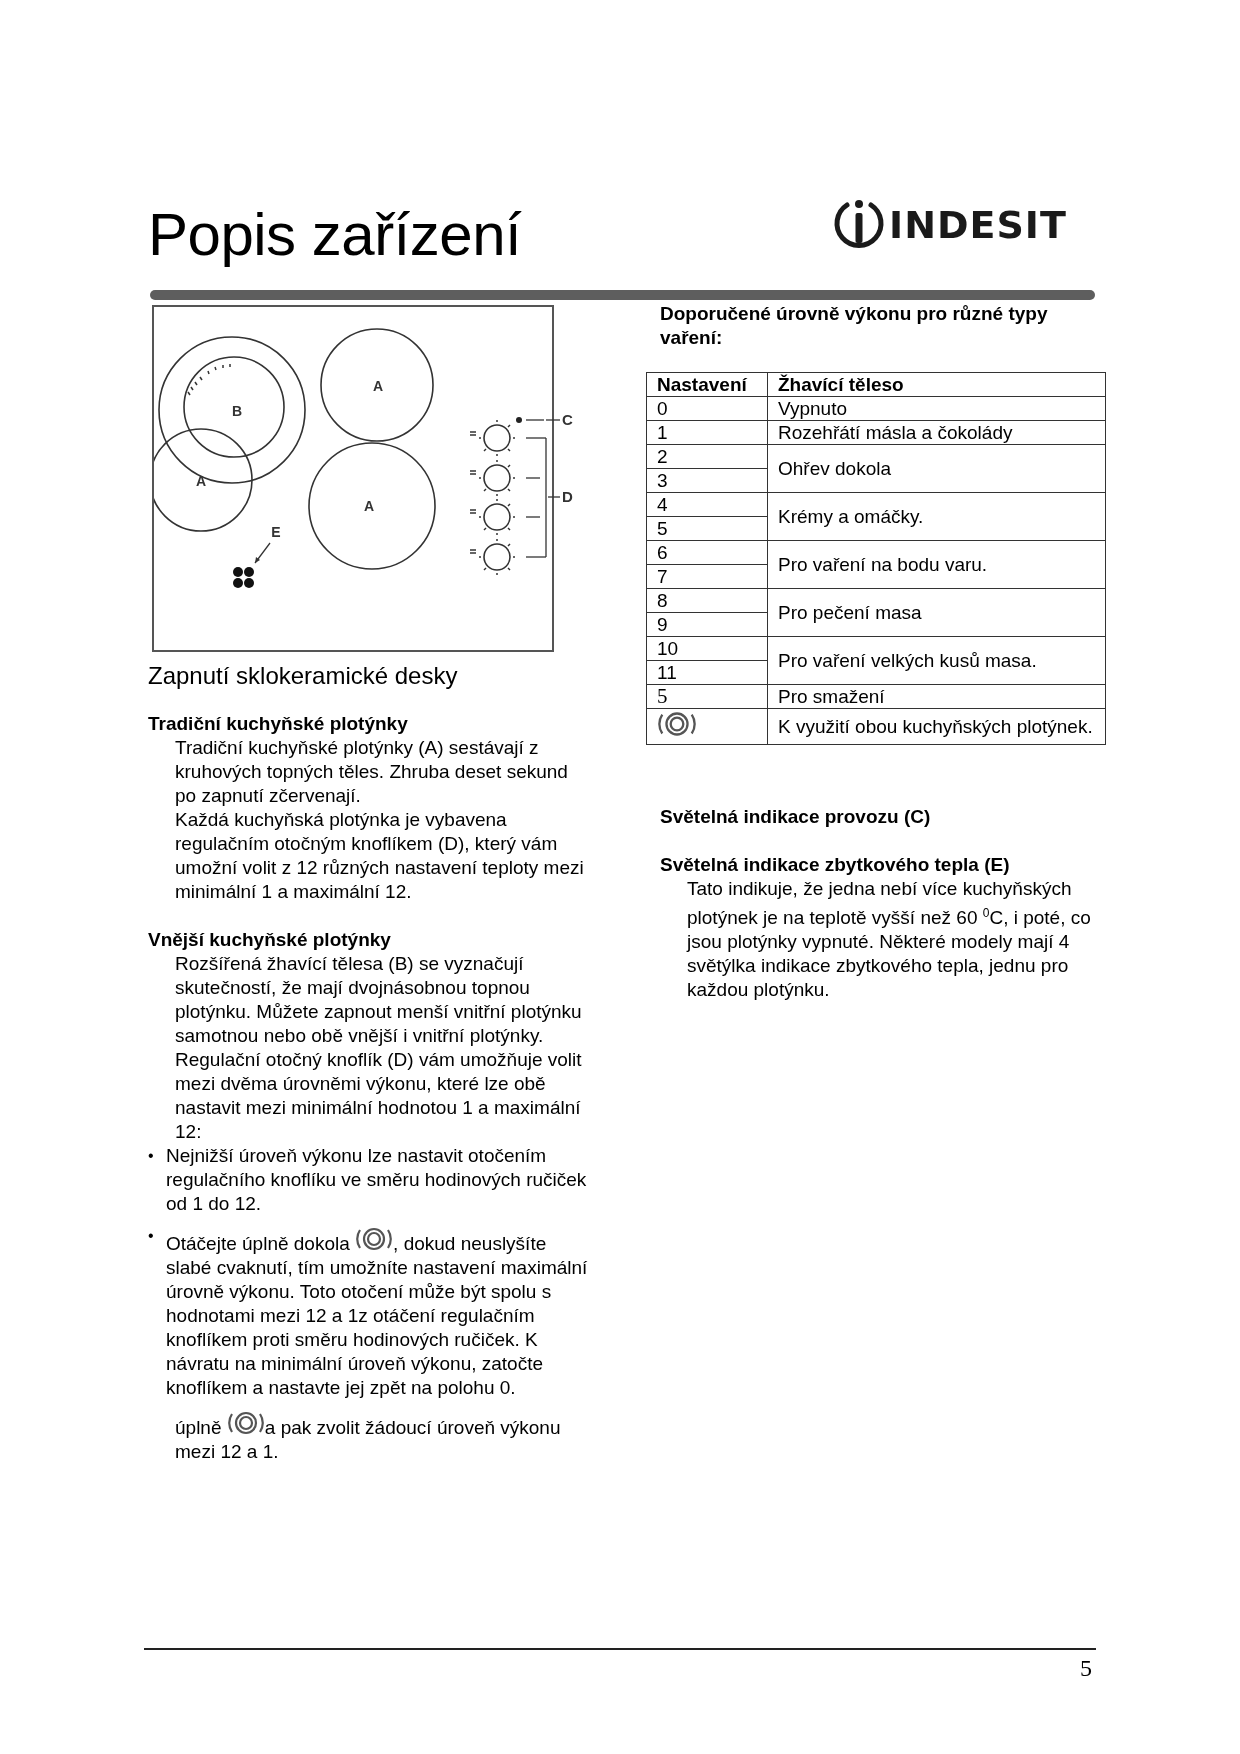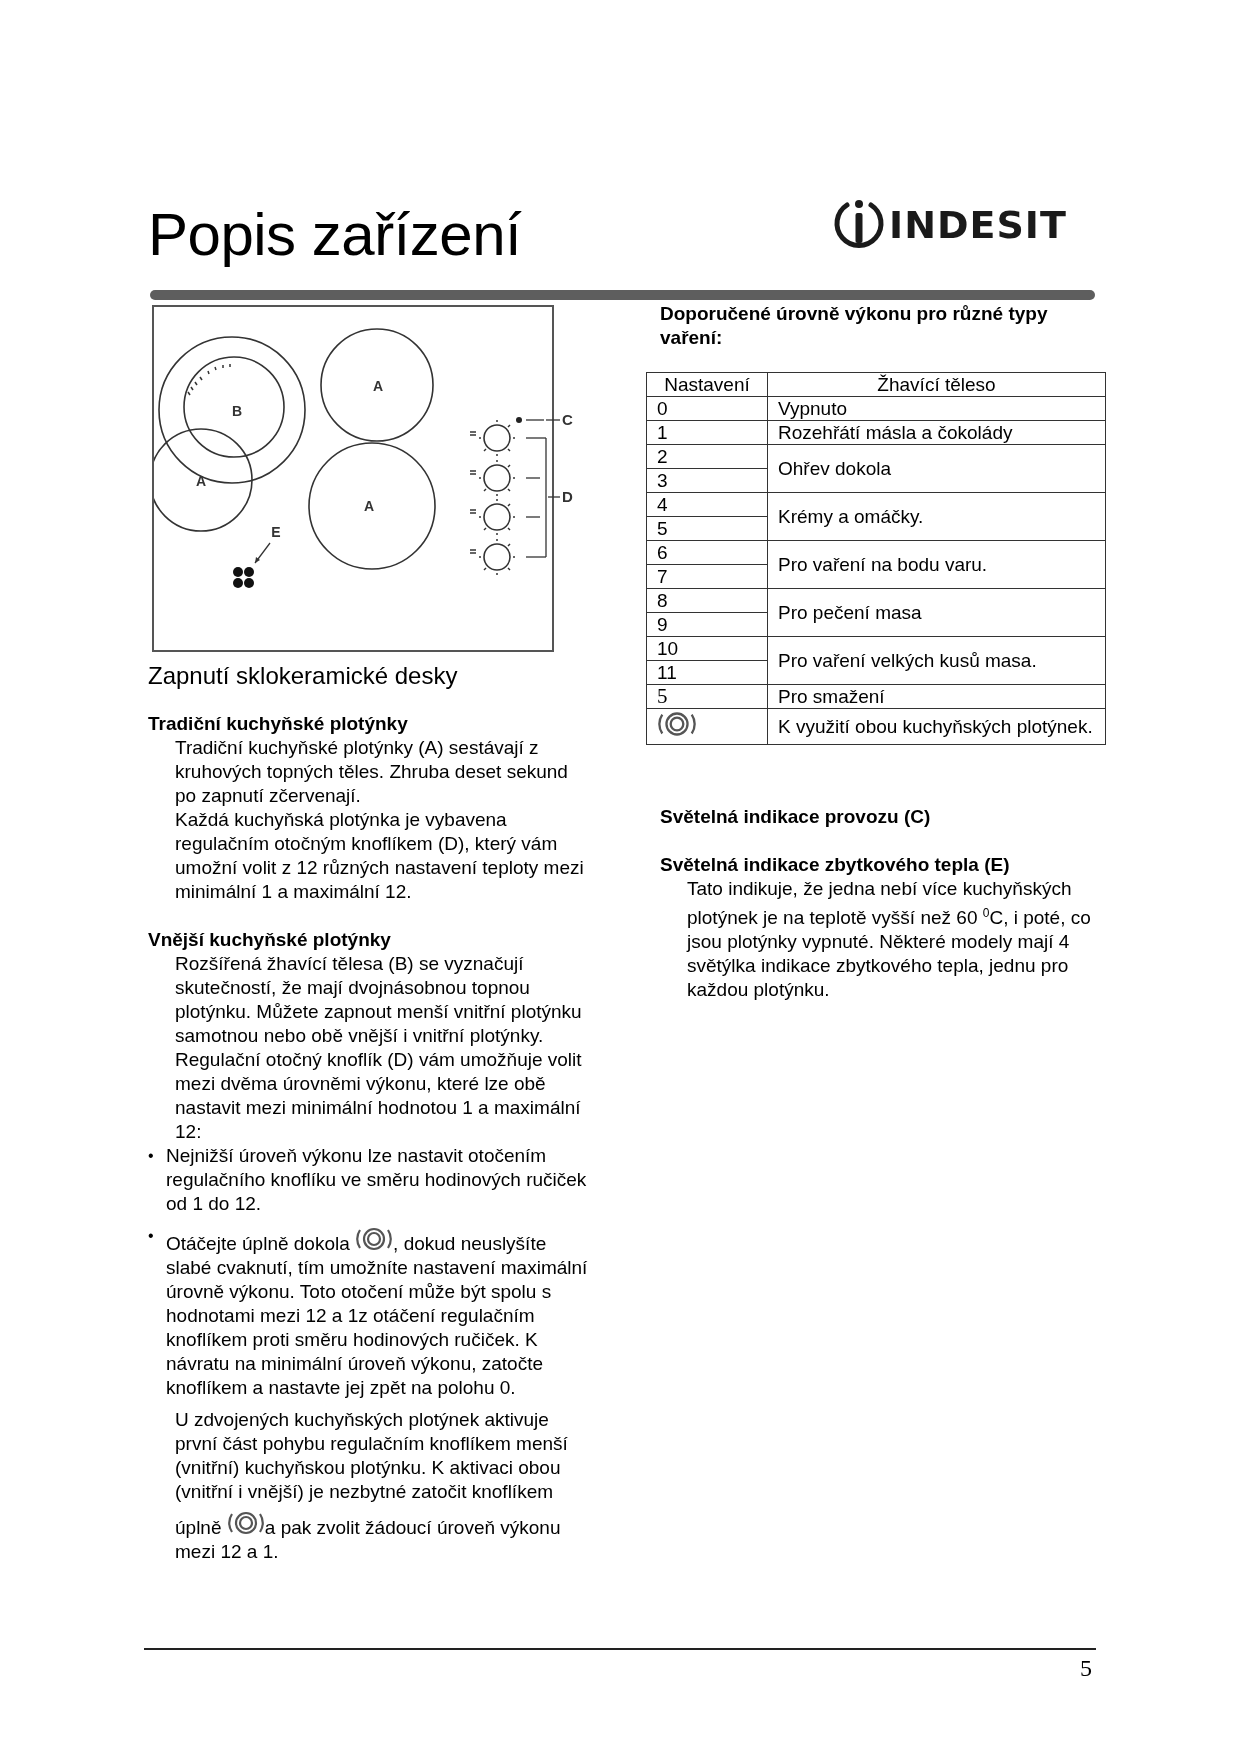--- a/index.html
+++ b/index.html
@@ -27,21 +27,21 @@
   ul.bullets { list-style: none; margin: 0; padding: 0; }
   ul.bullets li { position: relative; padding-left: 18px; font-size: 19px; line-height: 24px; margin-bottom: 8px; }
   ul.bullets li::before { content: "•"; position: absolute; left: 0; top: 0; font-size: 16px; }
   .inline-icon { display: inline-block; vertical-align: -2px; width: 38px; height: 28px; }
 
   .right-col { left: 660px; top: 302px; width: 445px; }
   .table-caption { font-size: 19px; font-weight: bold; line-height: 24px; margin: 0 0 22px 0; }
 
   table.power { border-collapse: collapse; width: 460px; margin-left: -14px; font-size: 19px; }
   table.power td, table.power th { border: 1.5px solid #333; padding: 0 10px; height: 23px; line-height: 23px; text-align: left; vertical-align: middle; }
-  table.power th { font-weight: normal; text-align: center; }
+  table.power th { font-weight: bold; }
   table.power td.num { width: 100px; }
   table.power td.serif { font-family: "Liberation Serif", serif; font-size: 21px; }
   table.power td.multi { line-height: 23px; padding-top: 2px; padding-bottom: 2px; }
 
   .right-text { left: 660px; top: 805px; width: 450px; }
 
   .footer-line { left: 144px; top: 1648px; width: 952px; height: 2px; background: #222; }
   .page-number { left: 1080px; top: 1655px; font-family: "Liberation Serif", serif; font-size: 24px; }
   sup { font-size: 12px; }
 </style>
@@ -199,21 +199,20 @@
         <span>Otáčejte úplně dokola </span><svg class="inline-icon" viewBox="0 0 38 28">
             <g fill="none" stroke="#555" stroke-width="2.2">
               <circle cx="19" cy="15" r="6"></circle>
               <circle cx="19" cy="15" r="10"></circle>
               <path d="M5 6 A16 16 0 0 0 5 24"></path>
               <path d="M33 6 A16 16 0 0 1 33 24"></path>
             </g>
           </svg><span>, dokud neuslyšíte slabé cvaknutí, tím umožníte nastavení maximální úrovně výkonu. Toto otočení může být spolu s hodnotami mezi 12 a 1z otáčení regulačním knoflíkem proti směru hodinových ručiček. K návratu na minimální úroveň výkonu, zatočte knoflíkem a nastavte jej zpět na polohu 0.</span>
       </li>
     </ul>
-    <div class="block-text">U zdvojených kuchyňských plotýnek aktivuje první část pohybu regulačním knoflíkem menší (vnitřní) kuchyňskou plotýnku. K aktivaci obou (vnitřní i vnější) je nezbytné zatočit knoflíkem</div>
     <div class="block-text" style="margin-top:4px">
       <span>úplně </span><svg class="inline-icon" viewBox="0 0 38 28">
           <g fill="none" stroke="#555" stroke-width="2.2">
             <circle cx="19" cy="15" r="6"></circle>
             <circle cx="19" cy="15" r="10"></circle>
             <path d="M5 6 A16 16 0 0 0 5 24"></path>
             <path d="M33 6 A16 16 0 0 1 33 24"></path>
           </g>
         </svg><span>a pak zvolit žádoucí úroveň výkonu mezi 12 a 1.</span>
     </div>

